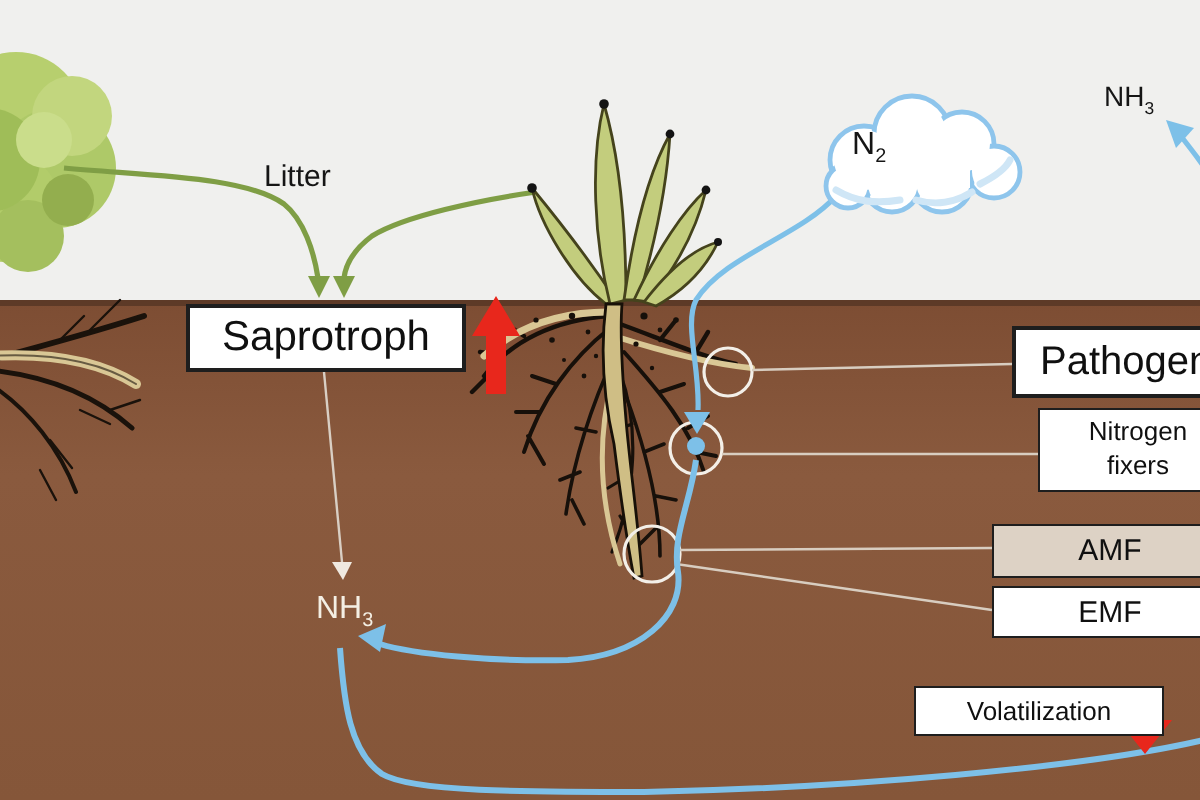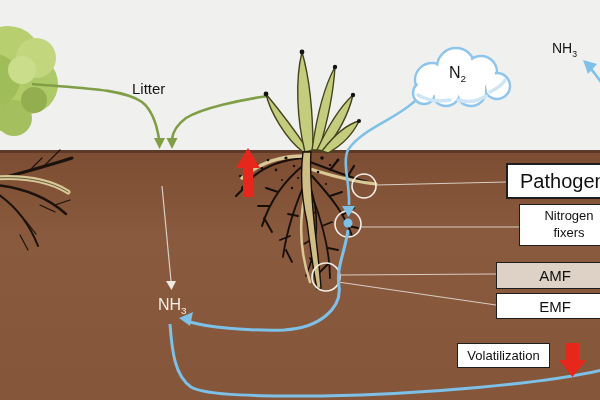--- a/index.html
+++ b/index.html
@@ -9,23 +9,23 @@
   .label-box{position:absolute;background:#fff;border:2px solid #1e1e1e;
              box-sizing:border-box;display:flex;align-items:center;justify-content:center;
              color:#101010;text-align:center;}
   .plain-label{position:absolute;color:#151515;white-space:nowrap;}
   sub{font-size:0.62em;}
   #saprotroph-box{left:93px;top:152px;width:140px;height:34px;font-size:21px;}
   #pathogen-box{left:506px;top:163px;width:120px;height:36px;font-size:20px;justify-content:flex-start;padding-left:12px;}
   #nfix-box{left:519px;top:204px;width:100px;height:42px;font-size:13px;line-height:1.3;border-width:1.5px;}
   #amf-box{left:496px;top:262px;width:118px;height:27px;font-size:15px;background:#ddd2c5;border-width:1.5px;}
   #emf-box{left:496px;top:293px;width:118px;height:26px;font-size:15px;border-width:1.5px;}
-  #vol-box{left:457px;top:343px;width:93px;height:25px;font-size:13px;border-width:1.5px;}
+  #vol-box{left:457px;top:343px;width:125px;height:25px;font-size:13px;border-width:1.5px;}
   #litter-label{left:132px;top:80px;font-size:15px;}
-  #n2-label{left:449px;top:64px;font-size:16px;}
+  #n2-label{left:426px;top:64px;font-size:16px;}
   #nh3-air-label{left:552px;top:40px;font-size:14px;}
   #nh3-soil-label{left:158px;top:296px;font-size:16px;color:#f4efe4;}
 </style>
 </head>
 <body>
 
 <div id="stage">
 
 <svg id="scene" width="600" height="400" viewBox="0 0 600 400">
   <defs>
@@ -166,20 +166,23 @@
       <path d="M490,92 C498,88 503,84 505,80"></path>
     </g>
   </g>
 
   <polygon points="243,197 243,168 236,168 248,148 260,168 253,168 253,197" fill="#e8271c"></polygon>
   <polygon points="566,343 579,343 579,360 586,360 572.5,377 559,360 566,360" fill="#e8271c"></polygon>
 </svg>
 
 <div class="plain-label" id="litter-label">Litter</div>
 
+<div class="label-box" id="saprotroph-box">
+  <span>Saprotroph</span>
+</div>
 
 <div class="label-box" id="pathogen-box">
   <span>Pathogen</span>
 </div>
 
 <div class="label-box" id="nfix-box">
   <span>
     <span>Nitrogen</span><br>
     <span>fixers</span>
   </span>

